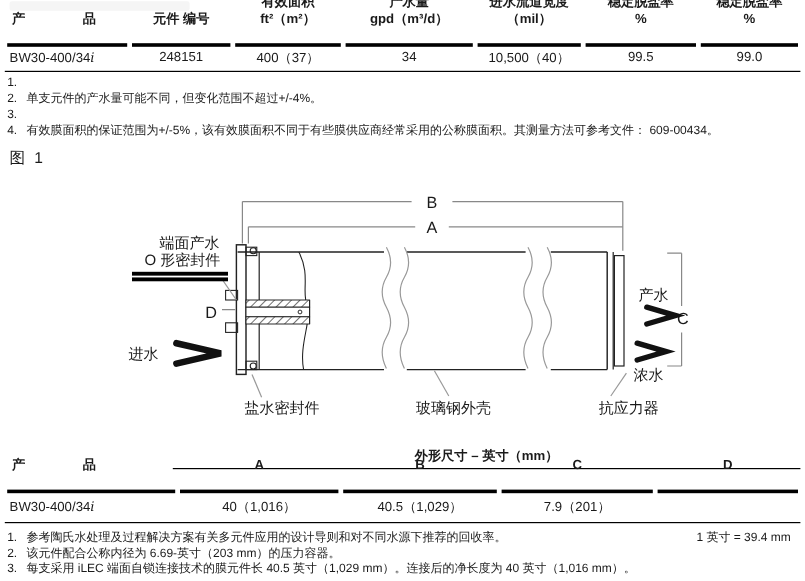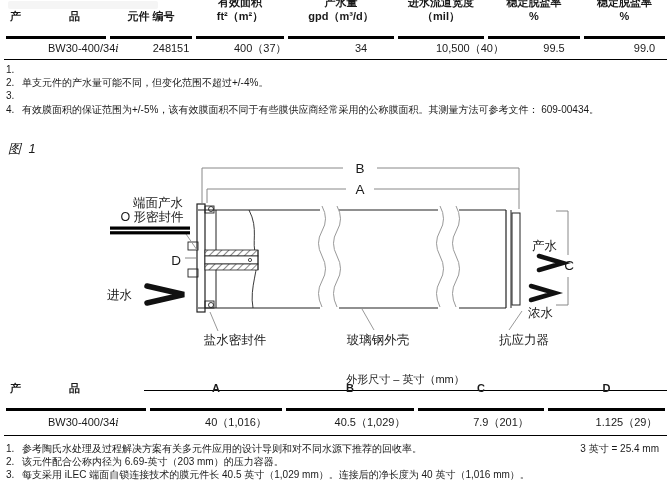--- a/index.html
+++ b/index.html
@@ -25,39 +25,39 @@
     display:flex; flex-direction:column; justify-content:flex-end; align-items:center;
     padding-bottom:13px; font-weight:bold; font-size:11px; line-height:13.5px;
     white-space:nowrap;
   }
   .hinner.short { height:20px; }
   .hinner.left { align-items:flex-start; }
   .prodspread { display:flex; justify-content:space-between; width:74px; padding-left:4px; }
   .dgrid { font-size:11px; }
   .t1 .dgrid { height:18px; align-items:center; }
   .t2 .dgrid { height:22px; align-items:center; }
-  .dcell { text-align:center; white-space:nowrap; align-self:center;margin-left:40px; }
+  .dcell { text-align:center; white-space:nowrap; align-self:center; }
   .dcell.left { text-align:left; padding-left:4px; }
   .rule-thin { height:1px; background:#000; margin-top:2px; }
   .t2span {
-    margin-left:140px; width:523px; text-align:center; font-weight:normal;
+    margin-left:140px; width:523px; text-align:center; font-weight:bold;
     font-size:11px; padding-bottom:3px; border-bottom:1px solid #000; white-space:nowrap;
   }
   .it { font-style:italic; font-family:"DejaVu Serif",serif; }
 
   
   .fnblock { position:absolute; left:6px; width:661px; font-size:10px; line-height:13.2px; }
   .fn-top { top:63px; }
   .fn-bot { top:442px; }
   .fn { display:flex; white-space:nowrap; }
   .fn .num { width:16px; flex:0 0 16px; }
   .fn .conv { margin-left:auto; padding-right:8px; }
 
   
-  .figlabel { position:absolute; left:8px; top:140px; font-size:13px; letter-spacing:2px;font-style:italic; }
+  .figlabel { position:absolute; left:8px; top:123px; font-size:13px; letter-spacing:2px; }
   .diagram { position:absolute; left:0; top:153px; }
   text { fill:#1a1a1a; font-family:"Liberation Sans","DejaVu Sans",sans-serif; }
   .cjk { font-size:12.5px; }
   .dim { font-size:13.5px; }
 </style>
 </head>
 <body>
 
 <div class="page">
   <div class="artifact"></div>
@@ -261,30 +261,29 @@
           <div class="hinner short">
             <div>D</div>
           </div>
         </div>
     </div>
     <div class="t2grid dgrid">
       <div class="dcell left"><span>BW30-400/34</span><span class="it">i</span></div>
       <div class="dcell">40（1,016）</div>
       <div class="dcell">40.5（1,029）</div>
       <div class="dcell">7.9（201）</div>
-      <div class="dcell">1.125（29）</div>
     </div>
     <div class="rule-thin"></div>
   </div>
 
   <div class="fnblock fn-bot">
     <div class="fn">
       <span class="num">1.</span>
       <span>参考陶氏水处理及过程解决方案有关多元件应用的设计导则和对不同水源下推荐的回收率。</span>
-      <span class="conv">3 英寸 = 25.4 mm</span>
+      <span class="conv">1 英寸 = 39.4 mm</span>
     </div>
     <div class="fn">
       <span class="num">2.</span>
       <span>该元件配合公称内径为 6.69-英寸（203 mm）的压力容器。</span>
     </div>
     <div class="fn">
       <span class="num">3.</span>
       <span>每支采用 iLEC 端面自锁连接技术的膜元件长 40.5 英寸（1,029 mm）。连接后的净长度为 40 英寸（1,016 mm）。</span>
     </div>
   </div>

